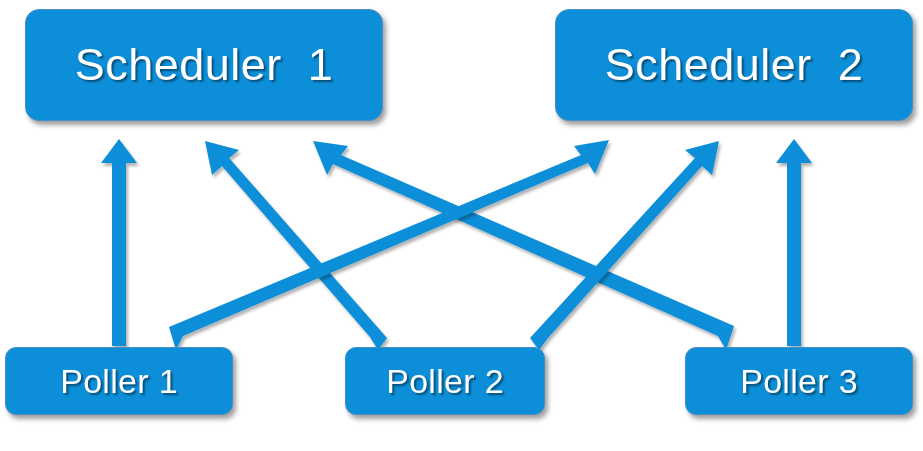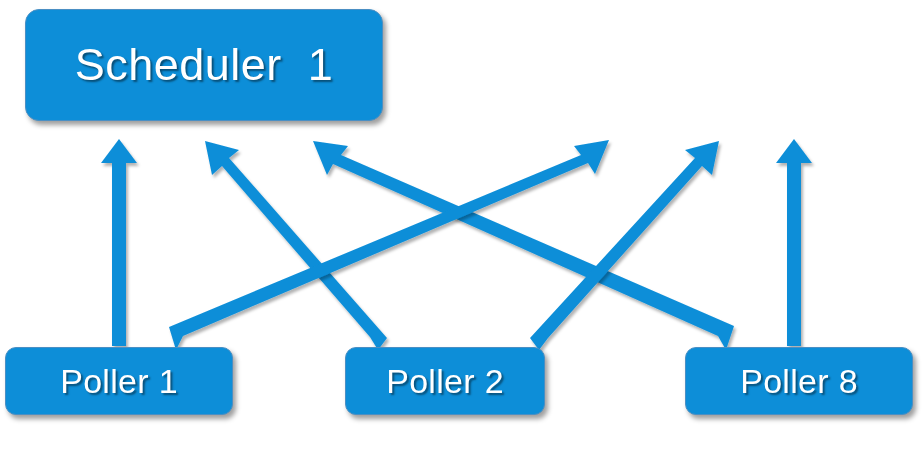--- a/index.html
+++ b/index.html
@@ -92,26 +92,29 @@
 
     <g filter="url(#arrowShadow)">
       <polygon fill="#0d8ed8" points="787,346 787,163 776,163 794,139 812,163 801,163 801,346"></polygon>
     </g>
   </svg>
 
   <div class="node scheduler" id="node-scheduler-1">
     <span>Scheduler  1</span>
   </div>
 
+  <div class="node scheduler" id="node-scheduler-2">
+    <span>Scheduler  2</span>
+  </div>
 
   <div class="node poller" id="node-poller-1">
     <span>Poller 1</span>
   </div>
 
   <div class="node poller" id="node-poller-2">
     <span>Poller 2</span>
   </div>
 
   <div class="node poller" id="node-poller-3">
-    <span>Poller 8</span>
+    <span>Poller 3</span>
   </div>
 
 </div>
 
 </body></html>

